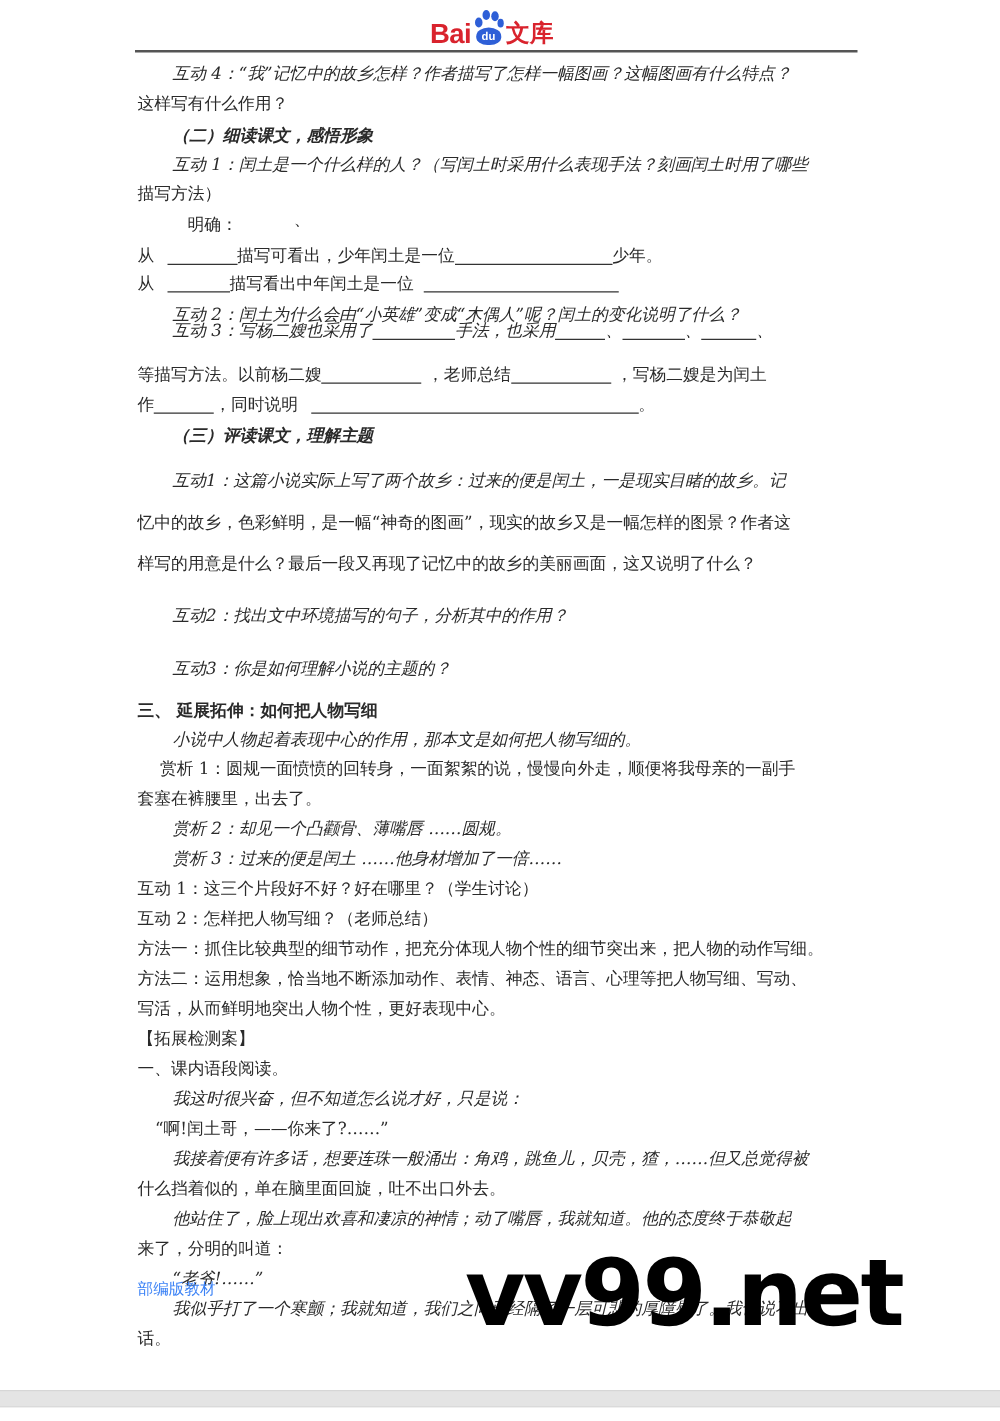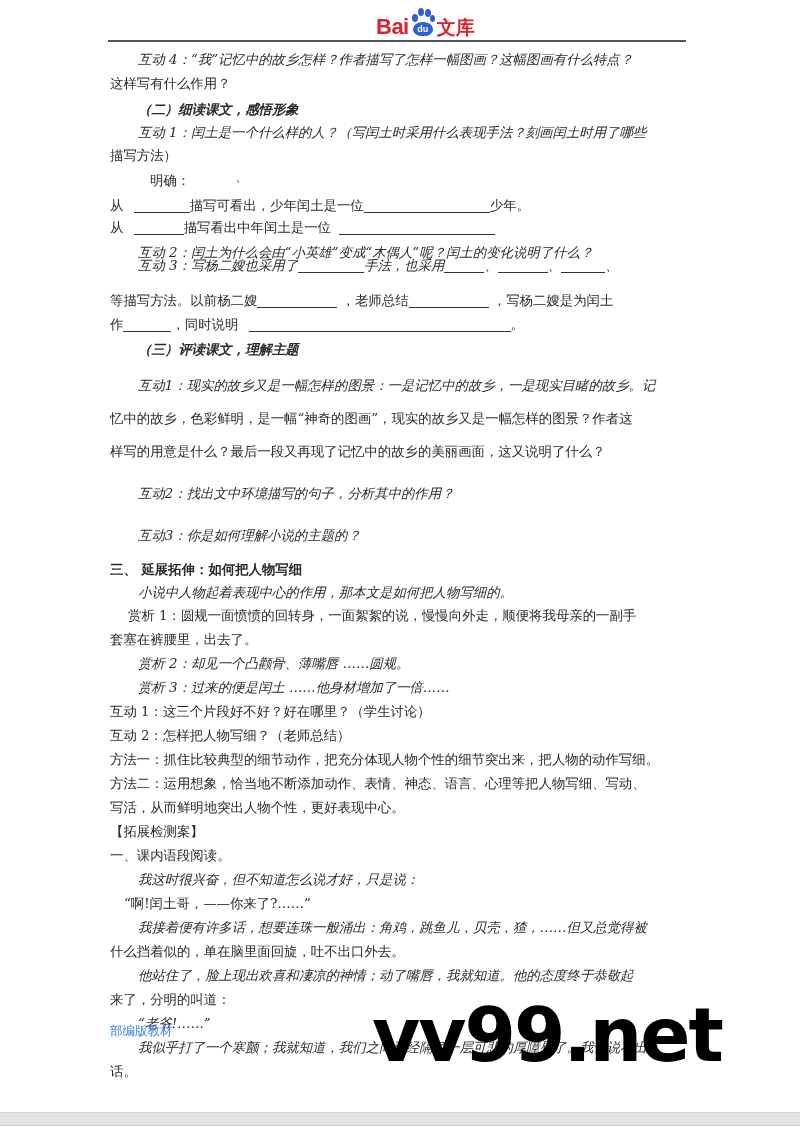--- a/index.html
+++ b/index.html
@@ -2,21 +2,21 @@
 <html><head>
 <meta charset="utf-8">
 <style>
   html, body { margin:0; padding:0; }
   body { width:800px; height:1137px; background:#e9e9e9; position:relative; overflow:hidden;
          font-family:"DejaVu Serif","Liberation Serif",serif; color:#2a2a2a; }
   .page { position:absolute; left:0; top:0; width:800px; height:1112px; background:#fff; }
   .bottom-strip { position:absolute; left:0; top:1112px; width:800px; height:12px; background:#e4e4e4; border-top:1px solid #d6d6d6; border-bottom:1px solid #d6d6d6; }
   .below { position:absolute; left:0; top:1126px; width:800px; height:11px; background:#fff; }
 
-  .logo { position:absolute; left:344px; top:8px; height:30px; display:flex; align-items:flex-end;margin-left:32px; }
+  .logo { position:absolute; left:344px; top:8px; height:30px; display:flex; align-items:flex-end; }
   .logo .bai { font-family:"Liberation Sans",sans-serif; font-weight:bold; font-size:22px; color:#d9232d; letter-spacing:-0.5px; line-height:22px; }
   .logo .paw { position:relative; width:26px; height:30px; margin:0 1px; }
   .logo .paw .toe { position:absolute; background:#2e5fd7; border-radius:50%; }
   .logo .paw .pad { position:absolute; left:3px; top:14px; width:20px; height:14px; background:#2e5fd7; border-radius:50% 50% 45% 45%; color:#fff; font-family:"Liberation Sans",sans-serif; font-weight:bold; font-size:9px; text-align:center; line-height:15px; }
   .logo .wenku { font-family:"DejaVu Sans",sans-serif; font-weight:bold; font-size:19px; color:#d9232d; line-height:22px; }
   .header-rule { position:absolute; left:108px; top:40px; width:578px; height:2px; background:#555; }
 
   .content { position:absolute; left:110px; top:46px; width:572px; font-size:13.4px; }
   .ln { position:absolute; left:0; white-space:nowrap; line-height:20px; }
   .i2 { left:28px;font-style:italic; }
@@ -73,21 +73,21 @@
       <span>等描写方法。以前杨二嫂</span><span class="blank" style="width:80px"></span>
       <span>，老师总结</span><span class="blank" style="width:80px"></span>
       <span>，写杨二嫂是为闰土</span>
     </div>
     <div class="ln" style="top:269px">
       <span>作</span><span class="blank" style="width:48px"></span><span>，同时说明</span>
       <span class="blank" style="width:262px;margin-left:6px"></span><span>。</span>
     </div>
 
     <div class="ln i2 b" style="top:293px">（三）评读课文，理解主题</div>
-    <div class="ln i2" style="top:330px">互动1：现实的故乡又是一幅怎样的图景：一是记忆中的故乡，一是现实目睹的故乡。记</div>
+    <div class="ln i2" style="top:330px">互动1：这篇小说实际上写了两个故乡：过来的便是闰土，一是现实目睹的故乡。记</div>
     <div class="ln" style="top:363px">忆中的故乡，色彩鲜明，是一幅“神奇的图画”，现实的故乡又是一幅怎样的图景？作者这</div>
     <div class="ln" style="top:396px">样写的用意是什么？最后一段又再现了记忆中的故乡的美丽画面，这又说明了什么？</div>
     <div class="ln i2" style="top:438px">互动2：找出文中环境描写的句子，分析其中的作用？</div>
     <div class="ln i2" style="top:480px">互动3：你是如何理解小说的主题的？</div>
 
     <div class="ln b" style="top:513px">三、  延展拓伸：如何把人物写细</div>
     <div class="ln i2" style="top:537px">小说中人物起着表现中心的作用，那本文是如何把人物写细的。</div>
     <div class="ln" style="top:560px;left:18px">赏析 1：圆规一面愤愤的回转身，一面絮絮的说，慢慢向外走，顺便将我母亲的一副手</div>
     <div class="ln" style="top:584px">套塞在裤腰里，出去了。</div>
     <div class="ln i2" style="top:608px">赏析 2：却见一个凸颧骨、薄嘴唇  ……圆规。</div>

